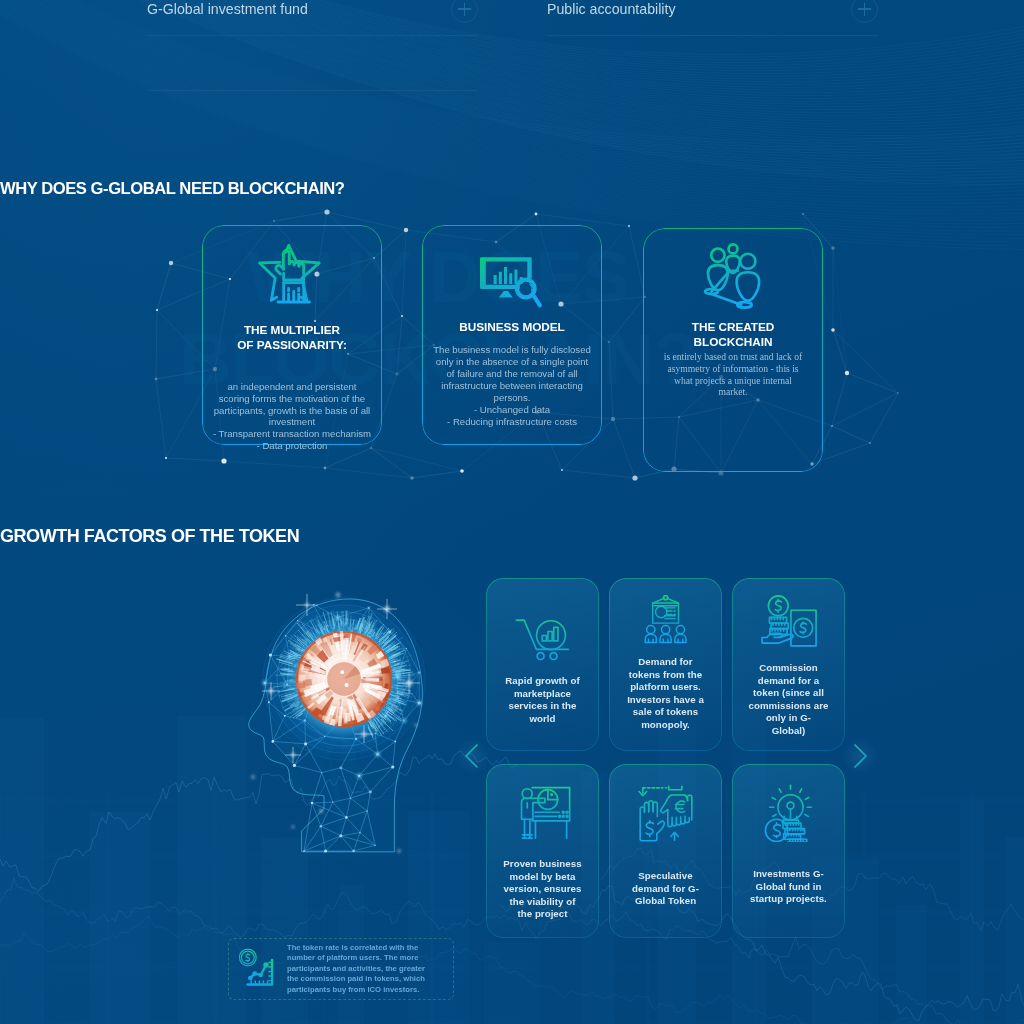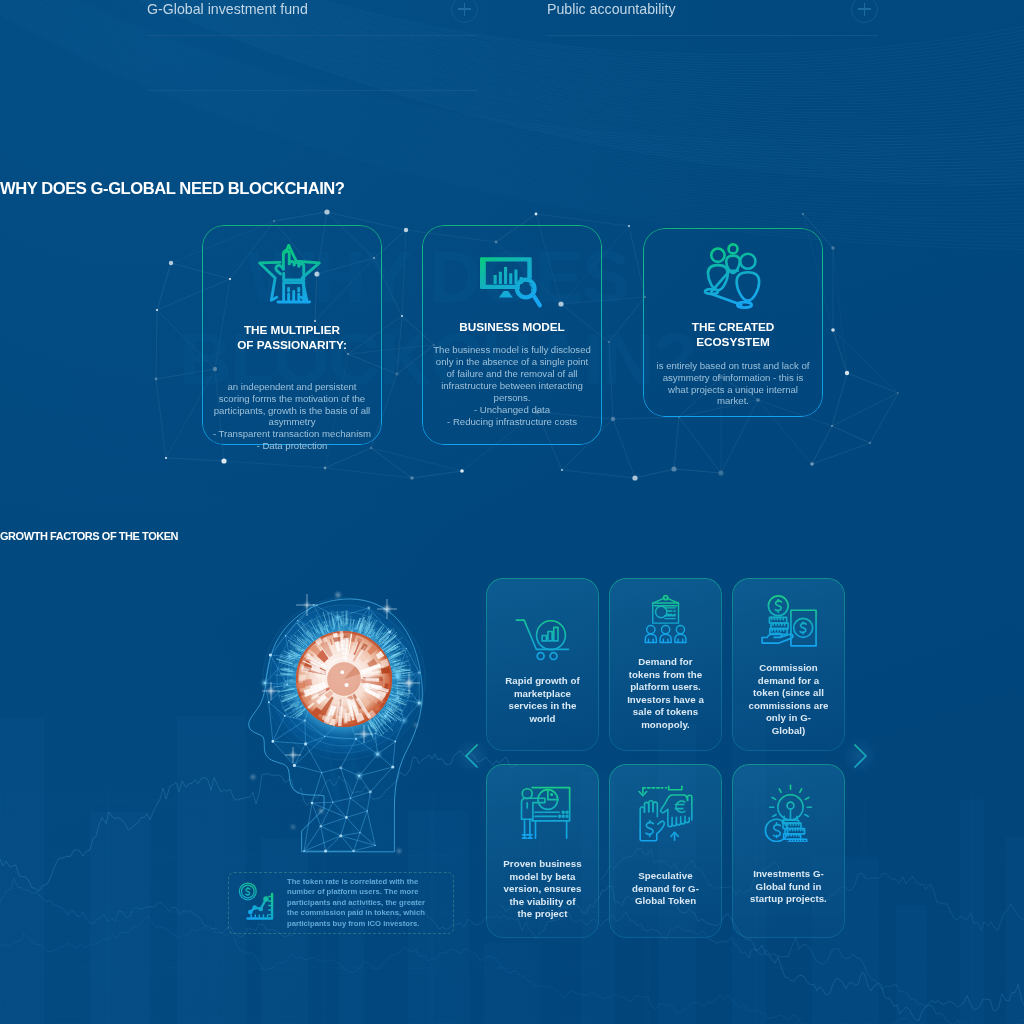--- a/index.html
+++ b/index.html
@@ -398,21 +398,21 @@
         </svg>
       </div>
       <div class="bcard-h" style="margin-top:9px;">
         <div>THE MULTIPLIER</div>
         <div>OF PASSIONARITY:</div>
       </div>
       <div class="bcard-p" style="margin-top:27px;width:178px;">
         <div>an independent and persistent</div>
         <div>scoring forms the motivation of the</div>
         <div>participants, growth is the basis of all</div>
-        <div>asymmetry</div>
+        <div>investment</div>
         <div>- Transparent transaction mechanism</div>
         <div>- Data protection</div>
       </div>
     </div>
   </div>
 
   <div class="bcard" style="left:422px;top:225px;width:180px;height:220px;">
     <div class="bcard-bd"></div>
     <div class="bcard-inner">
       <div class="bcard-icon" style="margin-top:27px;">
@@ -445,21 +445,21 @@
         <div>only in the absence of a single point</div>
         <div>of failure and the removal of all</div>
         <div>infrastructure between interacting</div>
         <div>persons.</div>
         <div>- Unchanged data</div>
         <div>- Reducing infrastructure costs</div>
       </div>
     </div>
   </div>
 
-  <div class="bcard" style="left:643px;top:228px;width:180px;height:189px;">
+  <div class="bcard" style="left:643px;top:228px;width:180px;height:244px;">
     <div class="bcard-bd"></div>
     <div class="bcard-inner">
       <div class="bcard-icon" style="margin-top:15px;">
         <svg width="70" height="66" viewBox="0 0 64 60" fill="none" xmlns="http://www.w3.org/2000/svg">
           <defs>
                 <linearGradient id="gPpl" gradientUnits="userSpaceOnUse" x1="18" y1="0" x2="32" y2="58">
             <stop offset="0" stop-color="#07cb7b"></stop>
                   <stop offset="0.46" stop-color="#11aec0"></stop>
             <stop offset="1" stop-color="#17a6f2"></stop>
                 </linearGradient>
@@ -474,33 +474,33 @@
             <path d="M27.8 25.2 h8.6"></path>
             <path d="M28.0 26.2 L12.3 44.3"></path>
             <path d="M12.3 41.9 c3.5 0 5.9 1.0 5.9 2.3 c0 1.3 -2.4 2.3 -5.9 2.3 c-3.5 0 -5.9 -1.0 -5.9 -2.3 c0 -1.3 2.4 -2.3 5.9 -2.3 z"></path>
             <path d="M11.6 46.2 L39.6 56.2"></path>
             <path d="M42.5 53.9 c3.8 0 6.6 1.1 6.6 2.5 c0 1.4 -2.8 2.5 -6.6 2.5 c-3.8 0 -6.6 -1.1 -6.6 -2.5 c0 -1.4 2.8 -2.5 6.6 -2.5 z"></path>
           </g>
         </svg>
       </div>
       <div class="bcard-h" style="margin-top:7px;">
         <div>THE CREATED</div>
-        <div>ECOSYSTEM</div>
+        <div>BLOCKCHAIN</div>
       </div>
-      <div class="bcard-p" style="margin-top:9px;width:178px;">
+      <div class="bcard-p" style="width:178px;font-family:Liberation Serif, serif;">
         <div>is entirely based on trust and lack of</div>
         <div>asymmetry of information - this is</div>
         <div>what projects a unique internal</div>
         <div>market.</div>
       </div>
     </div>
   </div>
 </div>
 
-<div class="sec-title" style="left:0;top:526px;width:932px;font-size:11px;line-height:20px;">GROWTH FACTORS OF THE TOKEN</div>
+<div class="sec-title" style="left:0;top:526px;width:932px;font-size:18px;line-height:20px;">GROWTH FACTORS OF THE TOKEN</div>
 
 <svg width="290" height="350" viewBox="0 0 290 350" fill="none" xmlns="http://www.w3.org/2000/svg" style="position:absolute;left:201px;top:559px;">
 <defs>
 <radialGradient id="brainGlow" cx="0.5" cy="0.5" r="0.5">
           <stop offset="0" stop-color="#7fd9ff" stop-opacity="0.38"></stop>
           <stop offset="0.55" stop-color="#2aa8f0" stop-opacity="0.30"></stop>
           <stop offset="0.85" stop-color="#0f7dd0" stop-opacity="0.18"></stop>
           <stop offset="1" stop-color="#0b63ad" stop-opacity="0"></stop>
         </radialGradient>
 <radialGradient id="coreGrad" cx="0.46" cy="0.45" r="0.55">
@@ -1701,21 +1701,21 @@
     </svg>
   </div>
   <div class="gcard-p" style="margin-top:22px;width:110px;">
     <div>Investments G-</div>
     <div>Global fund in</div>
     <div>startup projects.</div>
   </div>
 </div>
 </div>
 
-<div class="note" style="left:228px;top:872px;width:224px;height:60px;">
+<div class="note" style="left:228px;top:938px;width:224px;height:60px;">
   <div style="margin-left:9px;flex:0 0 auto;">
     <svg width="40" height="42" viewBox="0 0 44 46" fill="none" xmlns="http://www.w3.org/2000/svg">
       <defs>
             <linearGradient id="gNote" gradientUnits="userSpaceOnUse" x1="26" y1="2" x2="12" y2="44">
         <stop offset="0" stop-color="#18cc86"></stop>
               <stop offset="0.52" stop-color="#13a8c9"></stop>
         <stop offset="1" stop-color="#14a4ef"></stop>
             </linearGradient>
       <linearGradient id="gNote2" gradientUnits="userSpaceOnUse" x1="36" y1="13" x2="14" y2="40">
         <stop offset="0" stop-color="#18cc86"></stop>

